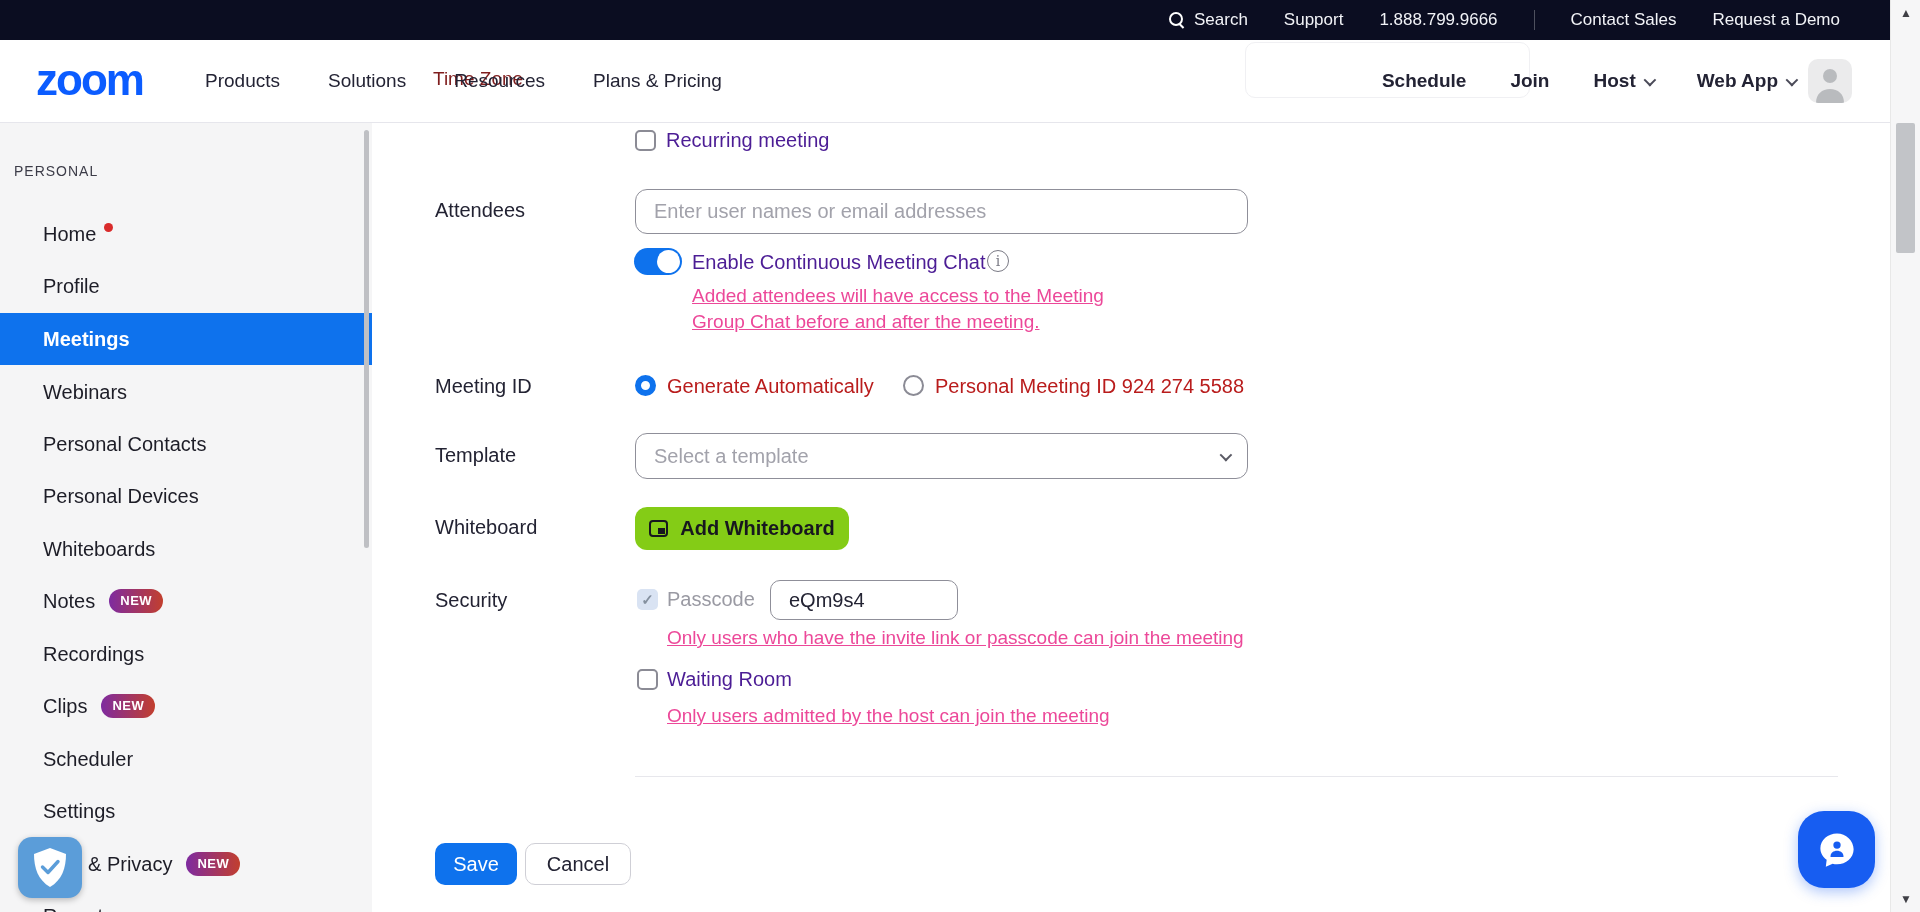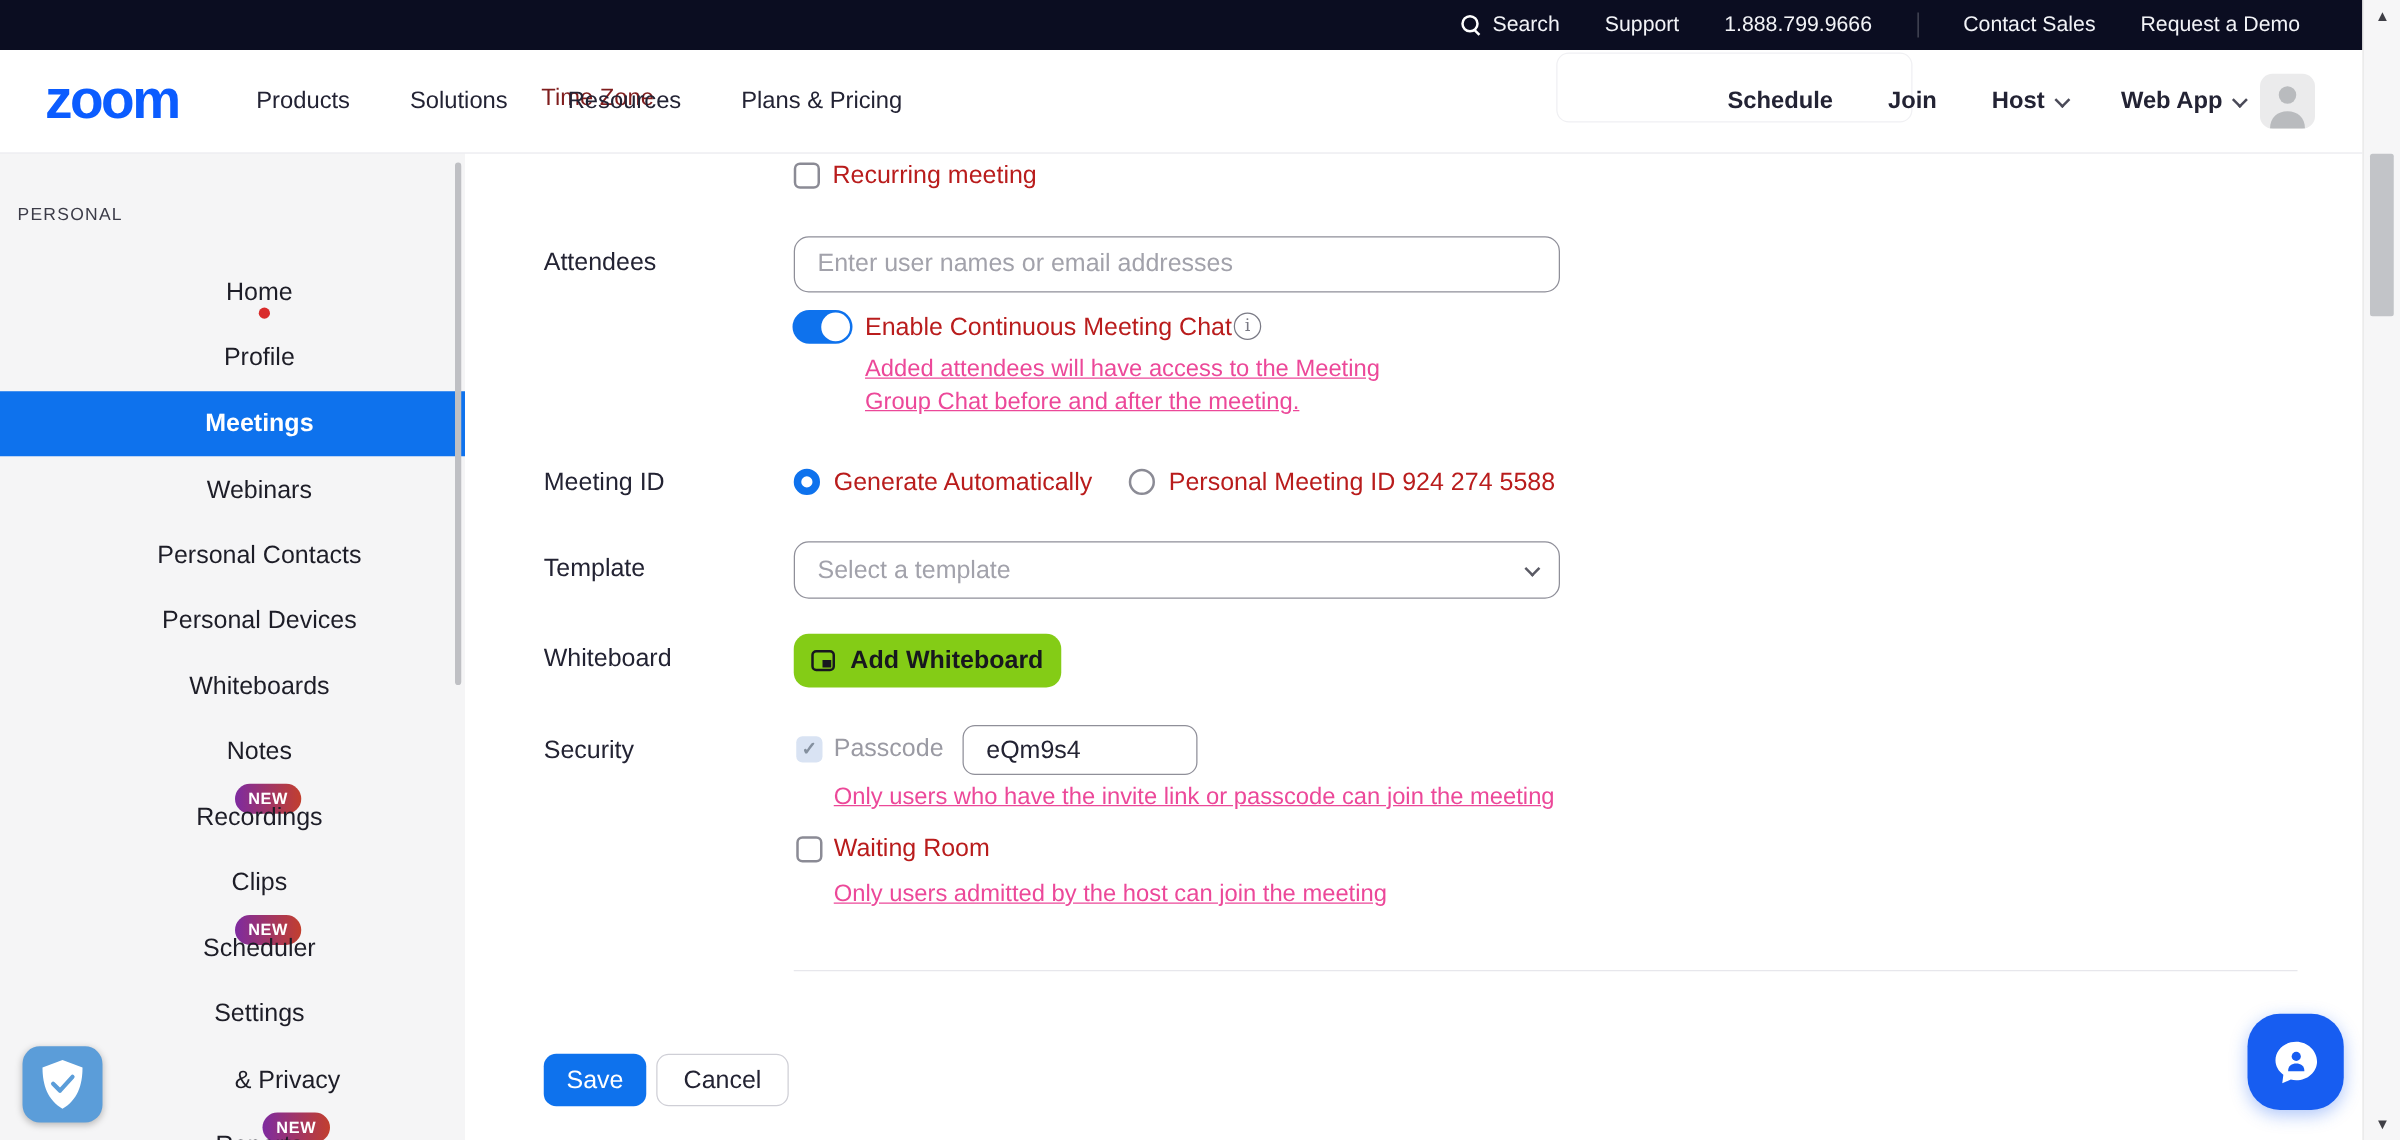--- a/index.html
+++ b/index.html
@@ -36,41 +36,41 @@
     transform:rotate(45deg) translateY(-2px); display:inline-block; }
   .avatar { position:absolute; right:38px; top:19px; width:44px; height:44px; border-radius:10px;
     background:#ebebec; cursor:pointer; overflow:hidden; }
 
   
   .sidebar { position:absolute; left:0; top:123px; width:372px; height:789px;
     background:#f5f5f6; overflow:hidden; }
   .side-section { position:absolute; left:14px; top:40px; font-size:14px; letter-spacing:1px;
     color:#3c3c48; }
   .side-item { position:absolute; left:0; width:372px; height:52px; line-height:52px;
-    padding-left:43px; font-size:20px; color:#1d1d27; cursor:pointer; display:flex; align-items:center;flex-direction:column; }
+    padding-left:43px; font-size:20px; color:#1d1d27; cursor:pointer; display:flex; align-items:center; }
   .side-item.selected { background:#0e72ed; color:#fff; font-weight:700; }
   .red-dot { width:9px; height:9px; border-radius:50%; background:#d92b2b; margin-left:8px;
     margin-top:-14px; display:inline-block; }
   .new-badge { margin-left:14px; height:24px; line-height:24px; padding:0 11px; border-radius:12px;
     font-size:13px; font-weight:700; color:#fff; letter-spacing:0.5px;
     background:linear-gradient(90deg,#7e2ba0 0%, #c23f2e 100%); display:inline-block; }
   .side-scroll-thumb { position:absolute; left:364px; top:7px; width:5px; height:418px;
     border-radius:3px; background:#bfc0c4; cursor:pointer; }
   .shield-badge { position:absolute; left:18px; top:714px; width:64px; height:61px; border-radius:14px;
     background:#5b9dd9; box-shadow:0 2px 6px rgba(0,0,0,0.25); cursor:pointer;
     display:flex; align-items:center; justify-content:center; }
 
   
   .main { position:absolute; left:372px; top:123px; width:1518px; height:789px; background:#fff; }
   .row-label { position:absolute; left:63px; font-size:20px; color:#232333; }
   .checkbox { position:absolute; width:21px; height:21px; border:2px solid #8b8b95; border-radius:5px;
     background:#fff; cursor:pointer; }
   .checkbox.disabled-checked { border:none; background:#d9e3f3; color:#84909f;
     text-align:center; line-height:21px; font-size:15px; font-weight:700; }
-  .cb-label { position:absolute; font-size:20px; color:#b91c1c; cursor:pointer; }
+  .cb-label { position:absolute; font-size:20px; color:#4c1d95; cursor:pointer; }
   .cb-label.muted { color:#9a9aa3; }
   .text-input { position:absolute; border:1.5px solid #8f8f99; border-radius:12px; background:#fff;
     font-size:20px; color:#232333; padding:0 18px; font-family:"Liberation Sans",sans-serif; outline:none; }
   .text-input::placeholder { color:#a2a2ab; }
   .toggle { position:absolute; width:48px; height:27px; border-radius:14px; background:#0e72ed; cursor:pointer; }
   .toggle .knob { position:absolute; right:2px; top:2px; width:23px; height:23px; border-radius:50%; background:#fff; }
   .info-icon { position:absolute; width:22px; height:22px; border:1.5px solid #7a7a85; border-radius:50%;
     color:#7a7a85; font-size:14px; text-align:center; line-height:21px;
     font-family:"DejaVu Serif",serif; cursor:pointer; }
   .helper { position:absolute; font-size:19px; color:#ec4899;text-decoration:underline; }

